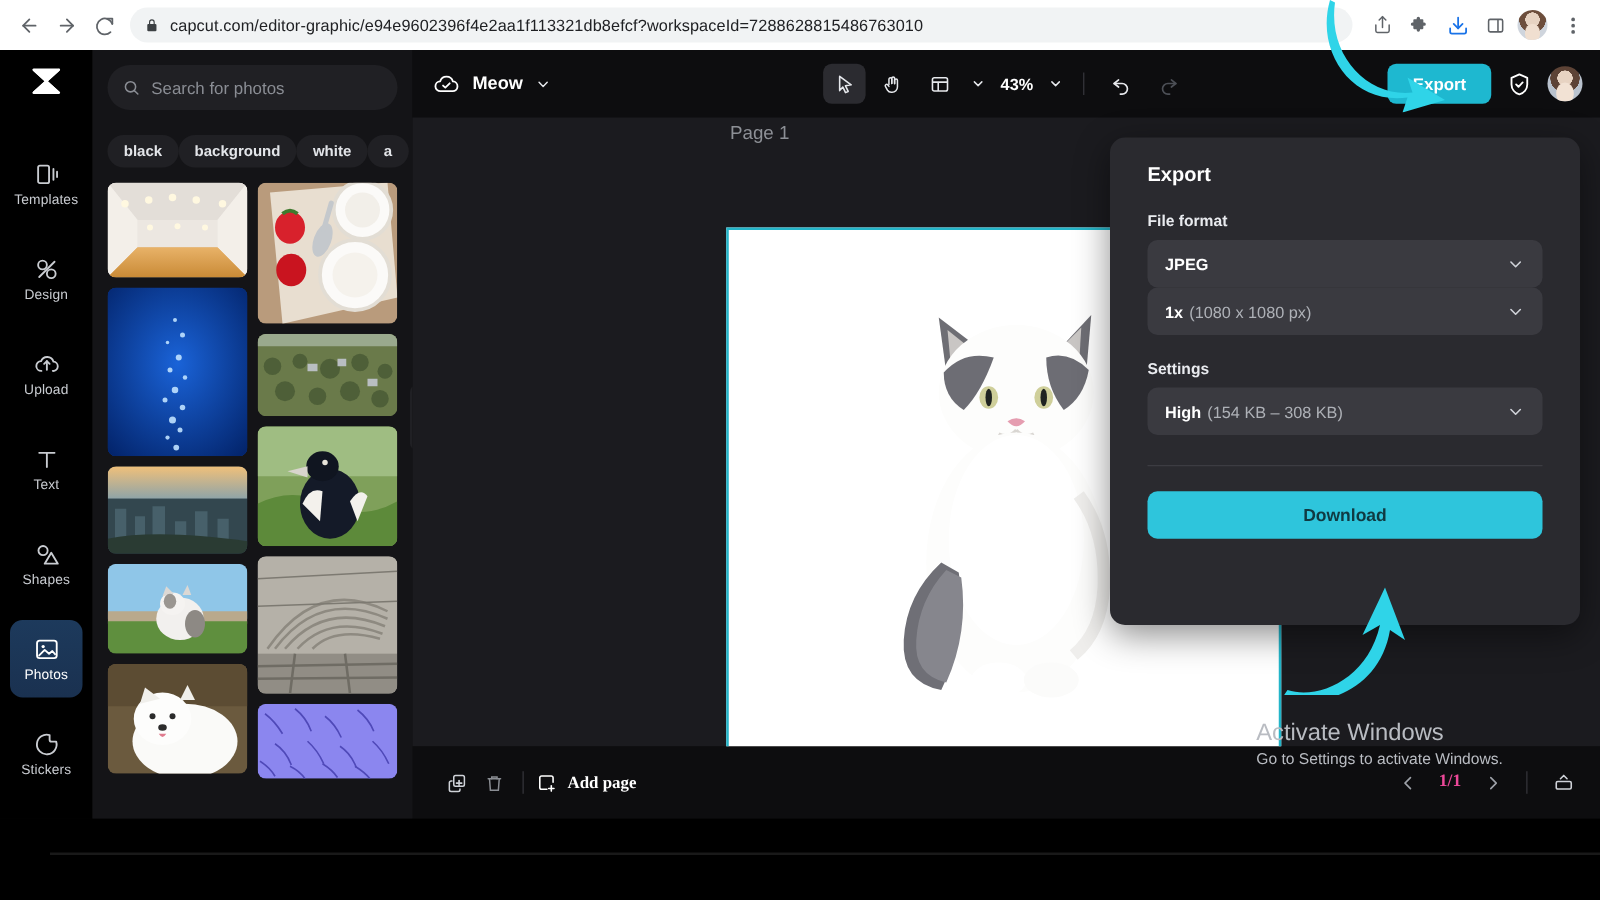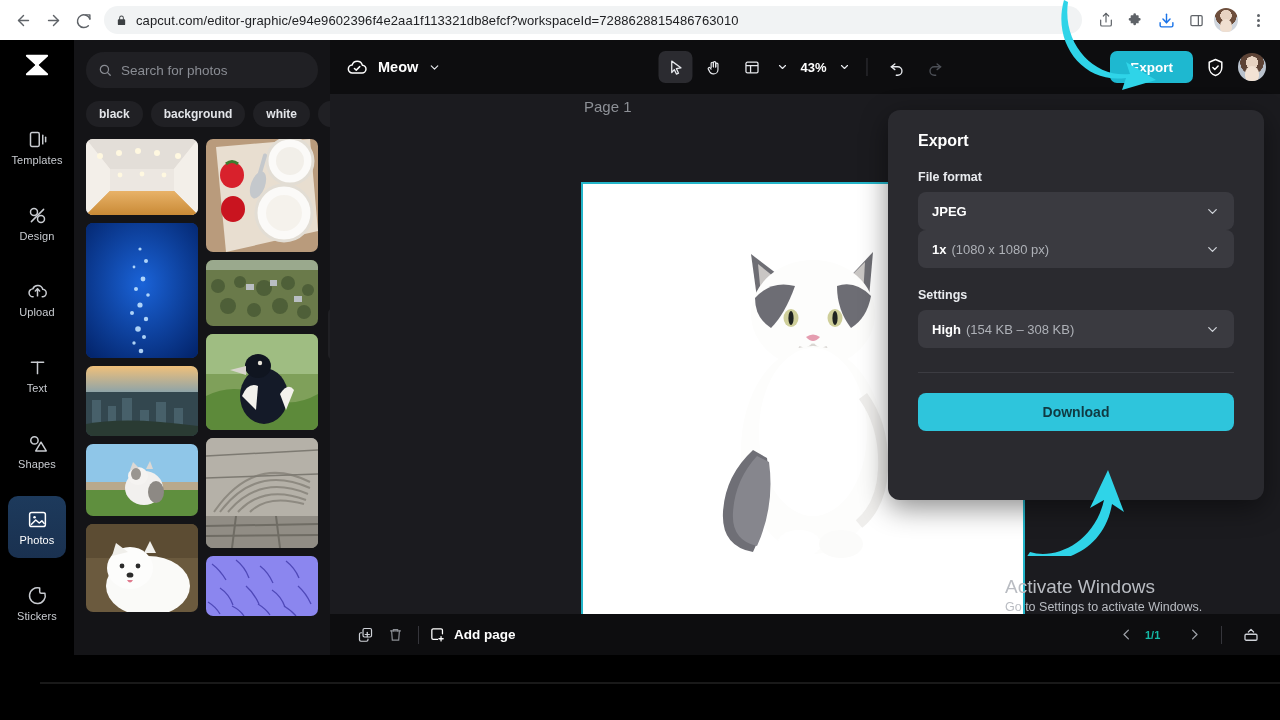--- a/index.html
+++ b/index.html
@@ -72,21 +72,21 @@
   #photos-panel {
     width: 256px; height: 615px; background: #141417; flex: 0 0 auto;
     display: flex; flex-direction: column; padding: 12px 12px 0 12px; overflow: hidden;
     position: relative;
   }
   #search-box {
     height: 36px; background: #202024; border-radius: 18px; display: flex; align-items: center;
     padding: 0 12px; gap: 9px; flex: 0 0 auto;
   }
   #search-box .ph { font-size: 13.5px; color: #8a8d94; }
-  #chips { display: flex; gap: 8px; margin-top: 13px; flex: 0 0 auto; }
+  #chips { display: flex; gap: 0; margin-top: 20px; flex: 0 0 auto; }
   .chip {
     background: #202024; border-radius: 13px; height: 26px; padding: 0 13px;
     display: flex; align-items: center; color: #e3e5e9; font-size: 12px; font-weight: 700;
     white-space: nowrap; flex: 0 0 auto;
   }
   #grid {
     margin-top: 12px; display: flex; gap: 8px; flex: 1 1 auto; overflow: hidden;
   }
   .gcol { display: flex; flex-direction: column; gap: 8px; width: 112px; flex: 0 0 auto; }
   .thumb { width: 112px; border-radius: 7px; overflow: hidden; flex: 0 0 auto; position: relative; }
@@ -131,27 +131,27 @@
   #canvas-area { flex: 1 1 auto; background: #1b1b1f; position: relative; overflow: hidden; }
   #page-label { position: absolute; left: 254px; top: 4px; color: #8d9096; font-size: 15px; }
   #page-frame {
     position: absolute; left: 251px; top: 88px; width: 444px; height: 442px;
     background: #fff; border: 2px solid #23b5c9;
   }
   #cat { position: absolute; left: 130px; top: 52px; width: 200px; height: 330px; }
 
   
   #bottombar {
-    height: 41px; background: #0d0d0f; display: flex; align-items: center;
-    padding: 0 14px 0 20px; flex: 0 0 auto; gap: 0;
+    height: 58px; background: #0d0d0f; display: flex; align-items: center;
+    padding: 0 14px 0 20px; flex: 0 0 auto; gap: 0; font-family: Liberation Serif, serif;
   }
   .bb-icon { width: 30px; height: 30px; display: flex; align-items: center; justify-content: center; color: #cfd2d8; }
   #add-page { display: flex; align-items: center; gap: 8px; color: #fff; font-size: 13.5px; font-weight: 700; margin-left: 2px; }
   #bottombar-right { margin-left: auto; display: flex; align-items: center; gap: 6px; }
-  #page-count { color: #14b8a6; font-size: 11px; font-weight: 700; min-width: 30px; }
+  #page-count { color: #ec4899; font-size: 14px; font-weight: 700; min-width: 30px; text-align: center; }
   .arrow-btn { width: 26px; height: 26px; display: flex; align-items: center; justify-content: center; color: #9da1a8; }
 
   
   #export-panel {
     position: absolute; left: 888px; top: 110px; width: 376px; height: 390px;
     background: #2a2a2f; border-radius: 12px; padding: 22px 30px 0 30px; z-index: 30;
     box-shadow: 0 8px 28px rgba(0,0,0,.45);
   }
   #export-title { color: #fff; font-size: 16px; font-weight: 700; }
   .field-label { color: #e9ebef; font-size: 12.5px; font-weight: 700; margin: 20px 0 8px 0; }

